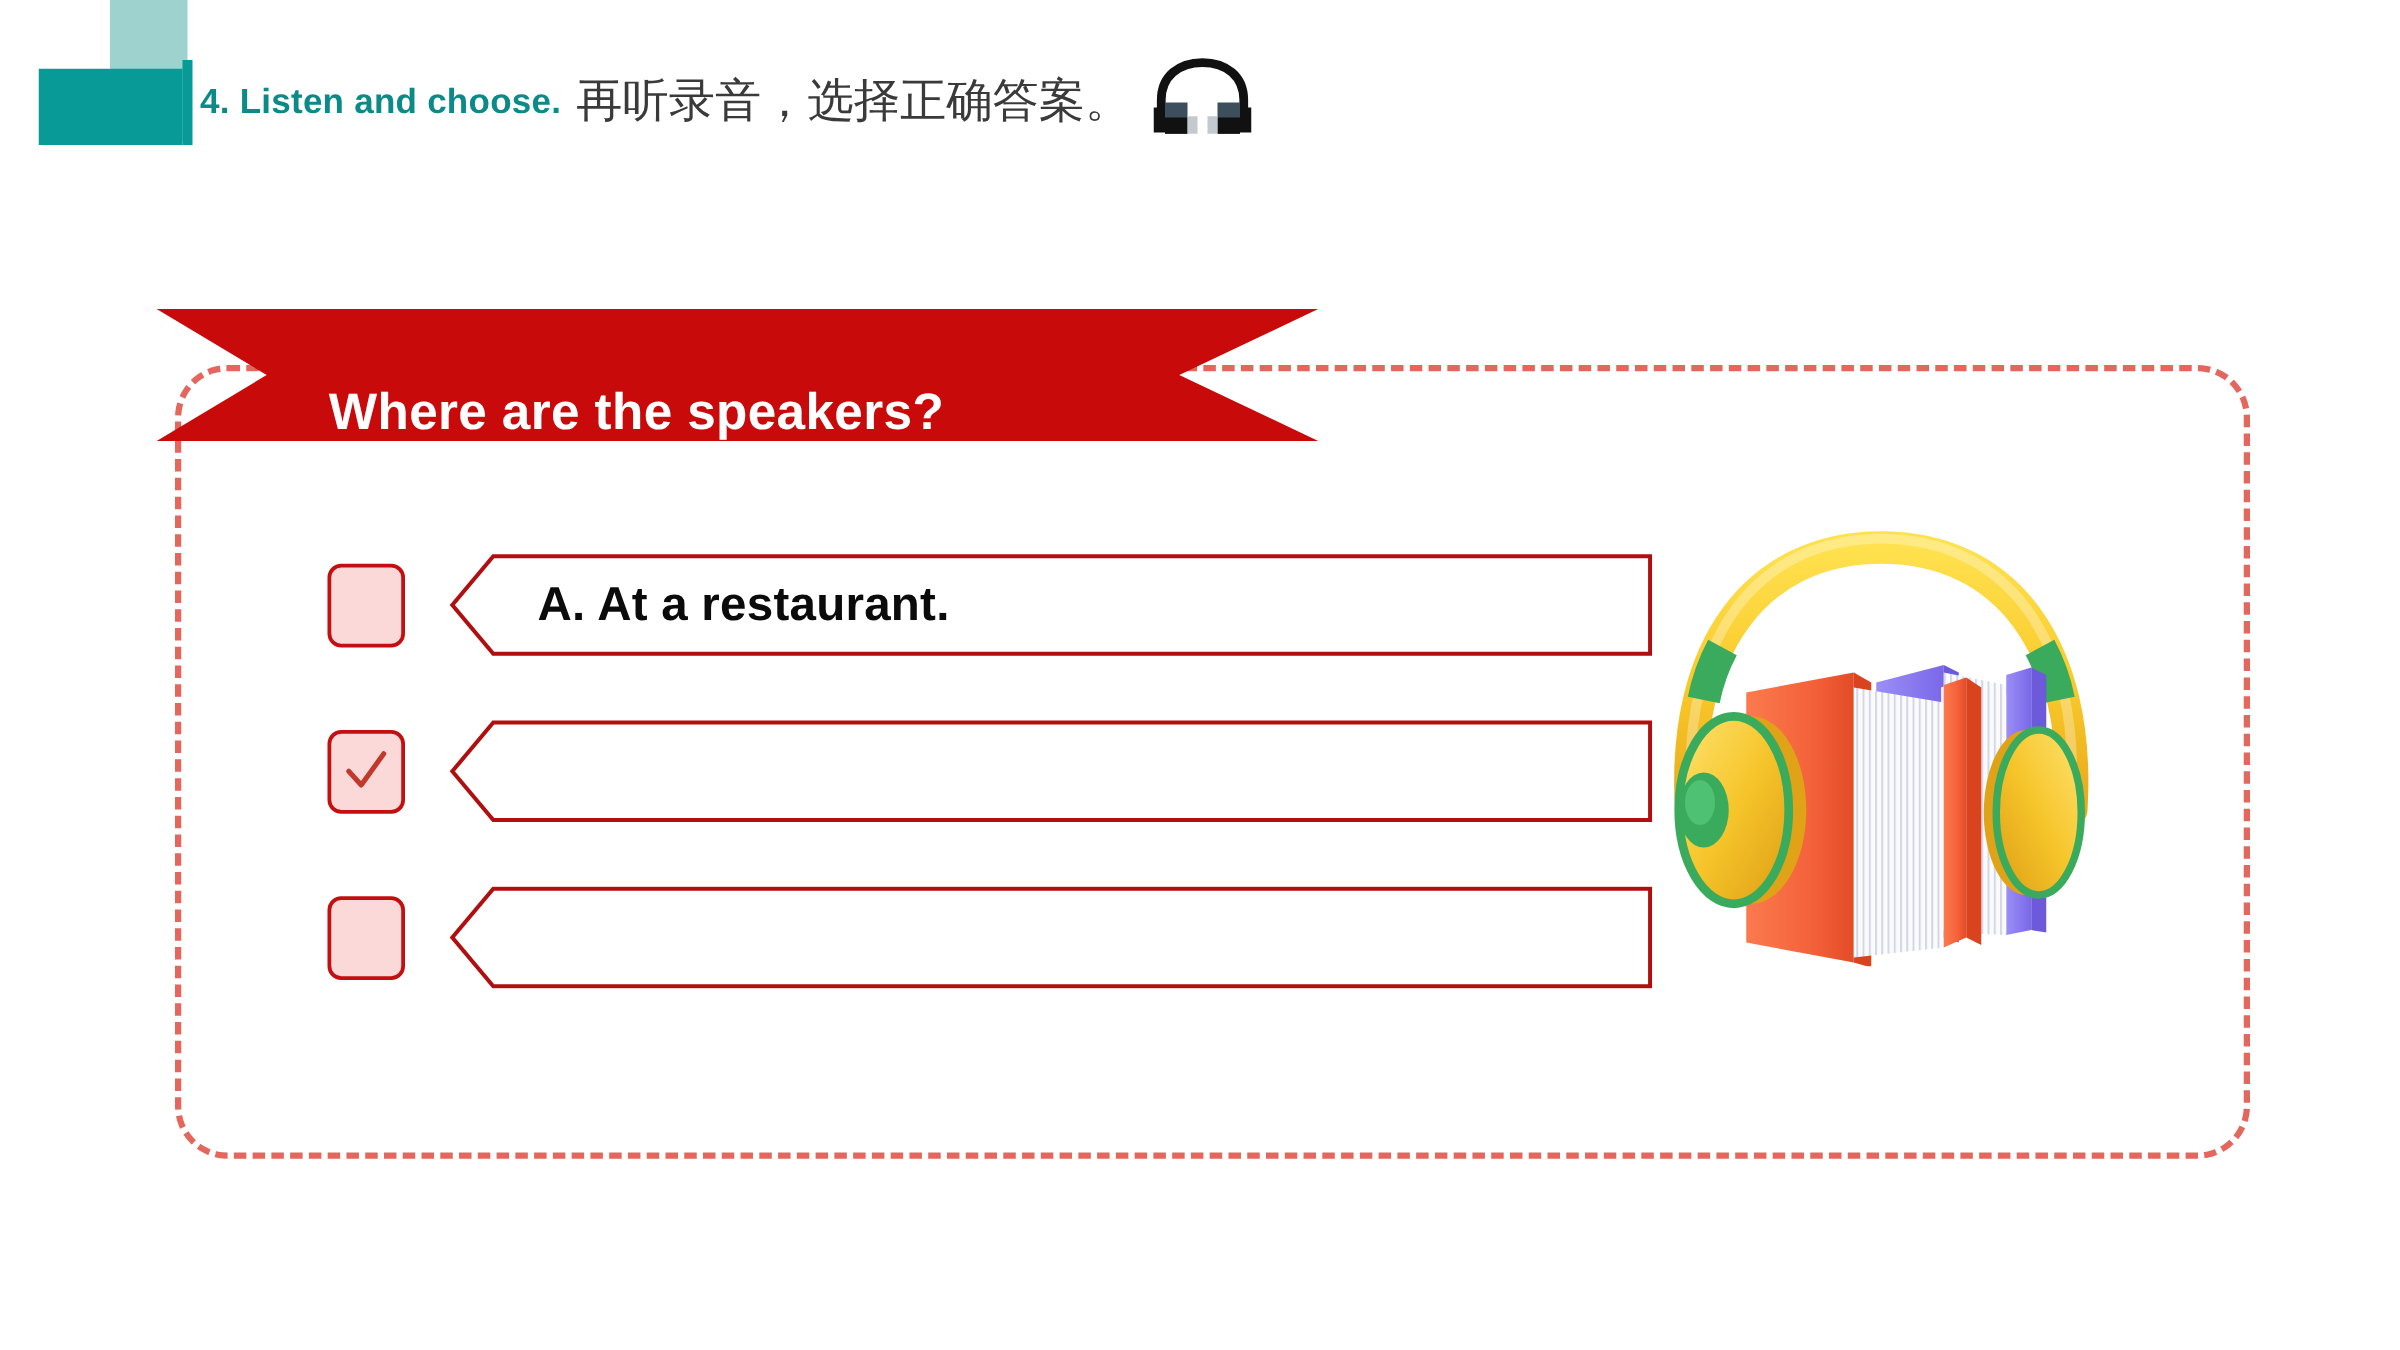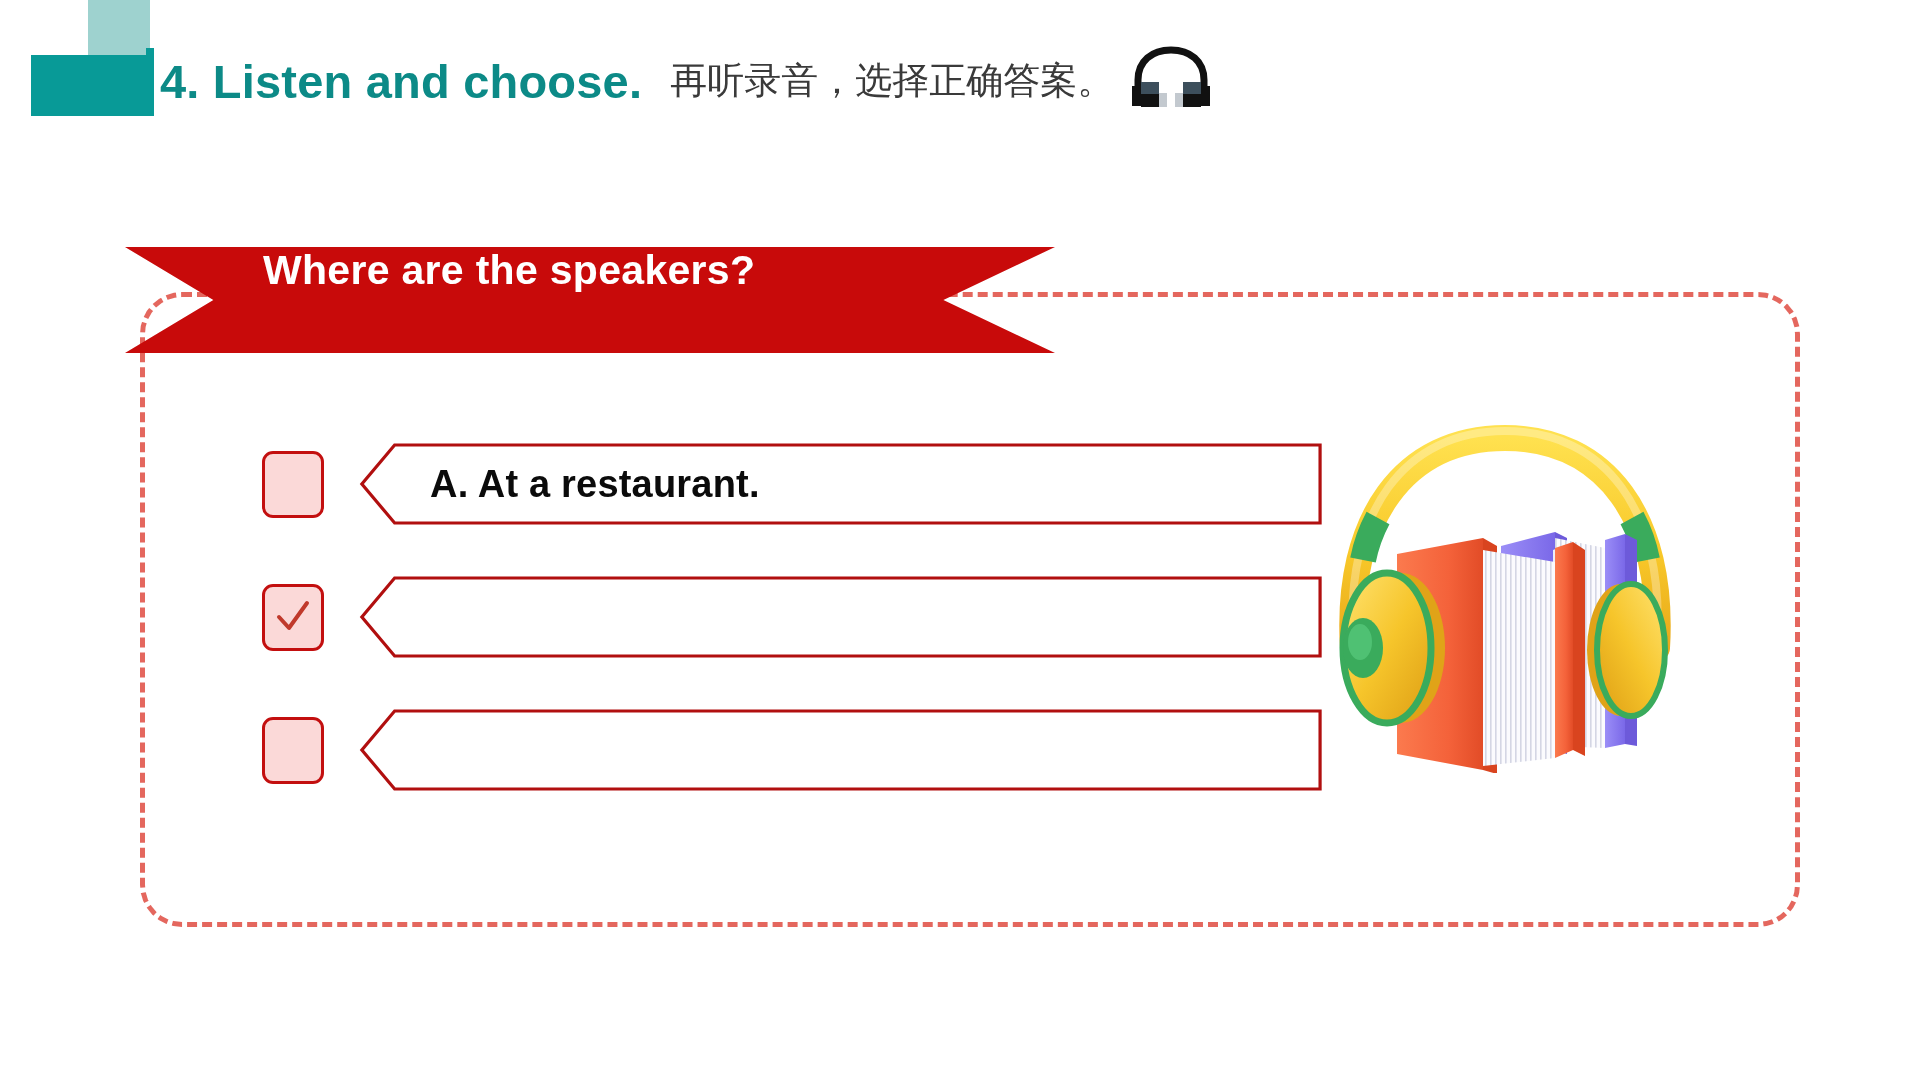--- a/index.html
+++ b/index.html
@@ -45,30 +45,30 @@
   #header-row {
     position: absolute;
     left: 160px;
     top: 46px;
     height: 70px;
     display: flex;
     align-items: center;
     white-space: nowrap;
   }
   #header-title-en {
-    font-size: 47px;
+    font-size: 28px;
     font-weight: bold;
     color: #0c8a87;
     letter-spacing: 0.2px;
   }
   #header-title-zh {
     font-size: 37px;
     font-weight: 400;
     color: #3a3a3a;
-    margin-left: 28px;
+    margin-left: 12px;
     font-family: "DejaVu Sans", sans-serif;
   }
   #header-headphone-icon {
     margin-left: 14px;
     display: inline-flex;
     align-items: center;
     position: relative;
     top: -4px;
   }
 
@@ -88,21 +88,21 @@
   #question-banner {
     position: absolute;
     left: 125px;
     top: 247px;
     width: 930px;
     height: 106px;
     background: #c80a0a;
     -webkit-clip-path: polygon(0% 0%, 100% 0%, 100% 0%, 88% 50%, 100% 100%, 100% 100%, 0% 100%, 9.5% 50%);
     clip-path: polygon(0% 0%, 100% 0%, 100% 0%, 88% 50%, 100% 100%, 100% 100%, 0% 100%, 9.5% 50%);
     display: flex;
-    align-items: flex-start;
+    align-items: flex-end;
   }
   #question-banner-text {
     color: #ffffff;
     font-size: 41px;
     font-weight: bold;
     margin-left: 138px;
     letter-spacing: 0.3px;
     white-space: nowrap;
   }
 

